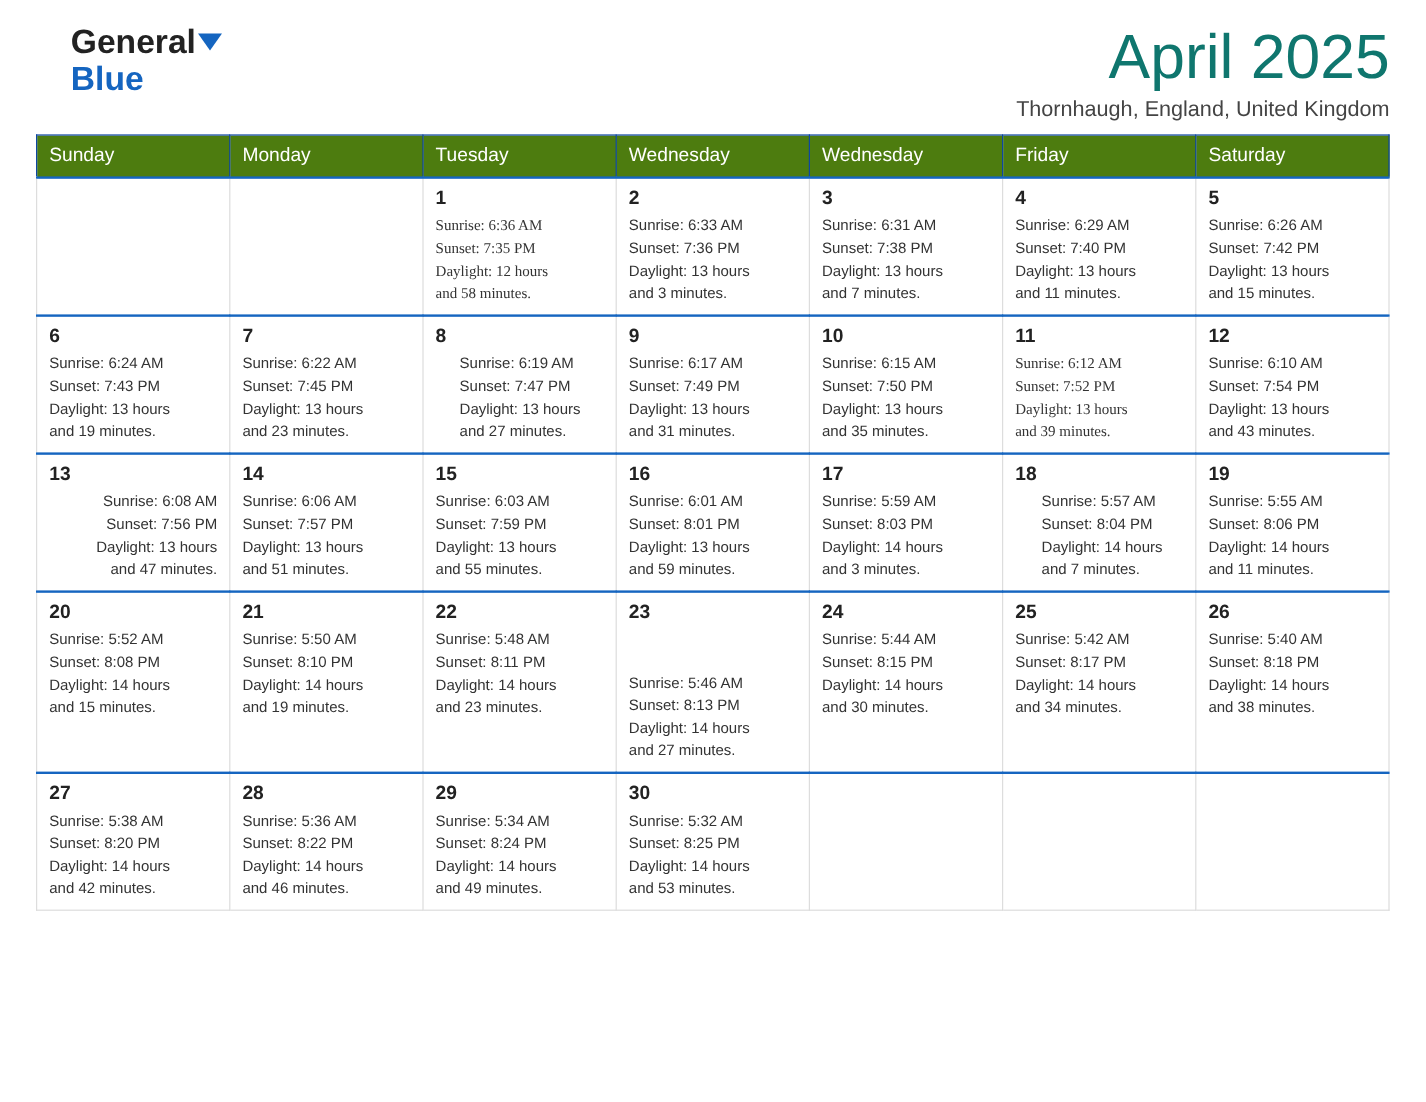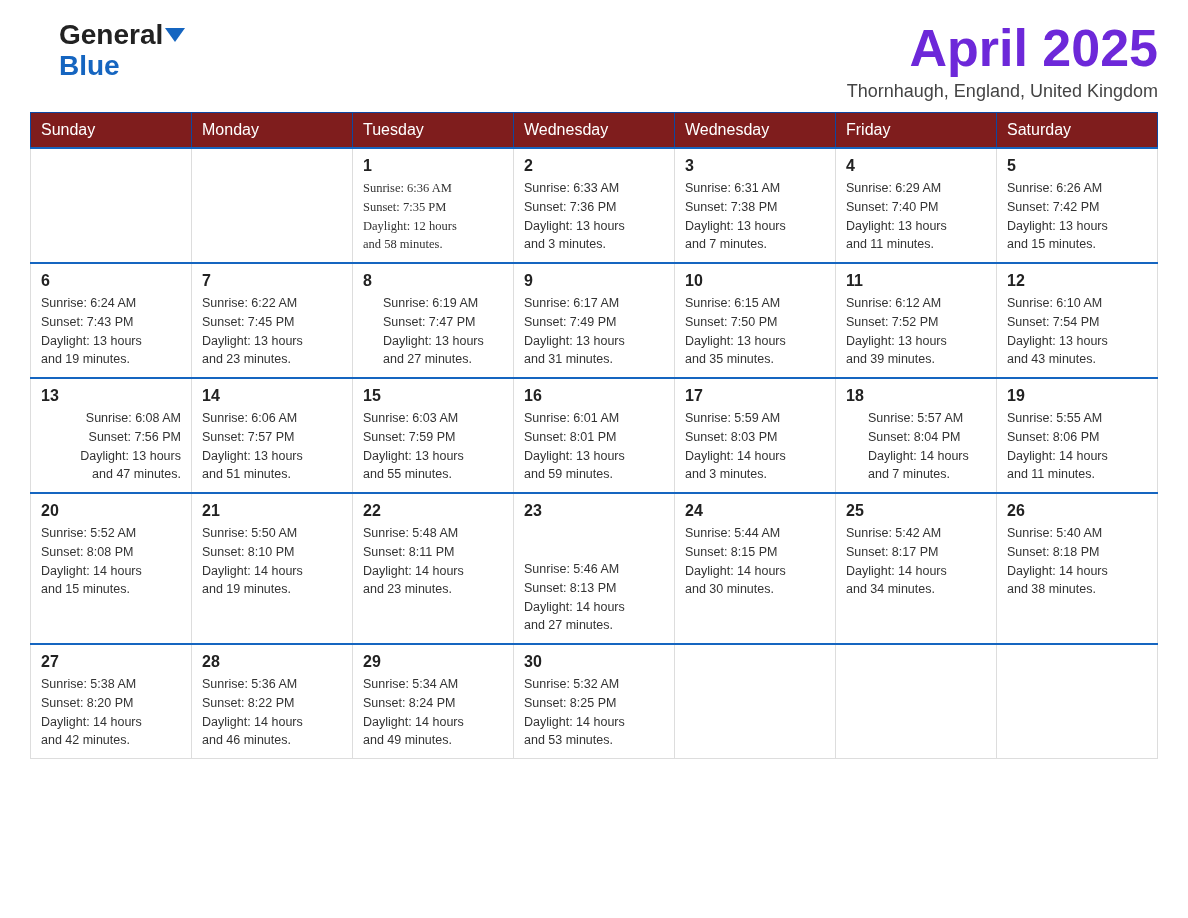--- a/index.html
+++ b/index.html
@@ -47,36 +47,36 @@
     }
     .logo-row {
       display: flex;
       align-items: center;
     }
     .title-block {
       text-align: right;
     }
     .title-block h1 {
       font-size: 52px;
-      font-weight: bold;
-      color: #6d28d9;
+      font-weight: normal;
+      color: #0f766e;
       line-height: 1.1;
     }
     .title-block .location {
       font-size: 18px;
       color: #444;
       margin-top: 4px;
     }
     .calendar {
       width: 100%;
       border-collapse: collapse;
       margin-top: 8px;
     }
     .calendar thead tr {
-      background-color: #7f1d1d;
+      background-color: #4d7c0f;
       color: #fff;
     }
     .calendar thead th {
       padding: 8px 10px;
       font-size: 16px;
       font-weight: normal;
       text-align: left;
       border: 1px solid #0d47a1;
     }
     .calendar tbody tr {
@@ -207,21 +207,21 @@
         </td>
         <td>
           <span class="day-number">10</span>
           <div class="day-info" style="white-space: pre-line;">Sunrise: 6:15 AM
 Sunset: 7:50 PM
 Daylight: 13 hours
 and 35 minutes.</div>
         </td>
         <td>
           <span class="day-number">11</span>
-          <div class="day-info" style="white-space: pre-line;">Sunrise: 6:12 AM
+          <div class="day-info" style="white-space: pre-line; font-family: Liberation Serif, serif;">Sunrise: 6:12 AM
 Sunset: 7:52 PM
 Daylight: 13 hours
 and 39 minutes.</div>
         </td>
         <td>
           <span class="day-number">12</span>
           <div class="day-info" style="white-space: pre-line;">Sunrise: 6:10 AM
 Sunset: 7:54 PM
 Daylight: 13 hours
 and 43 minutes.</div>

